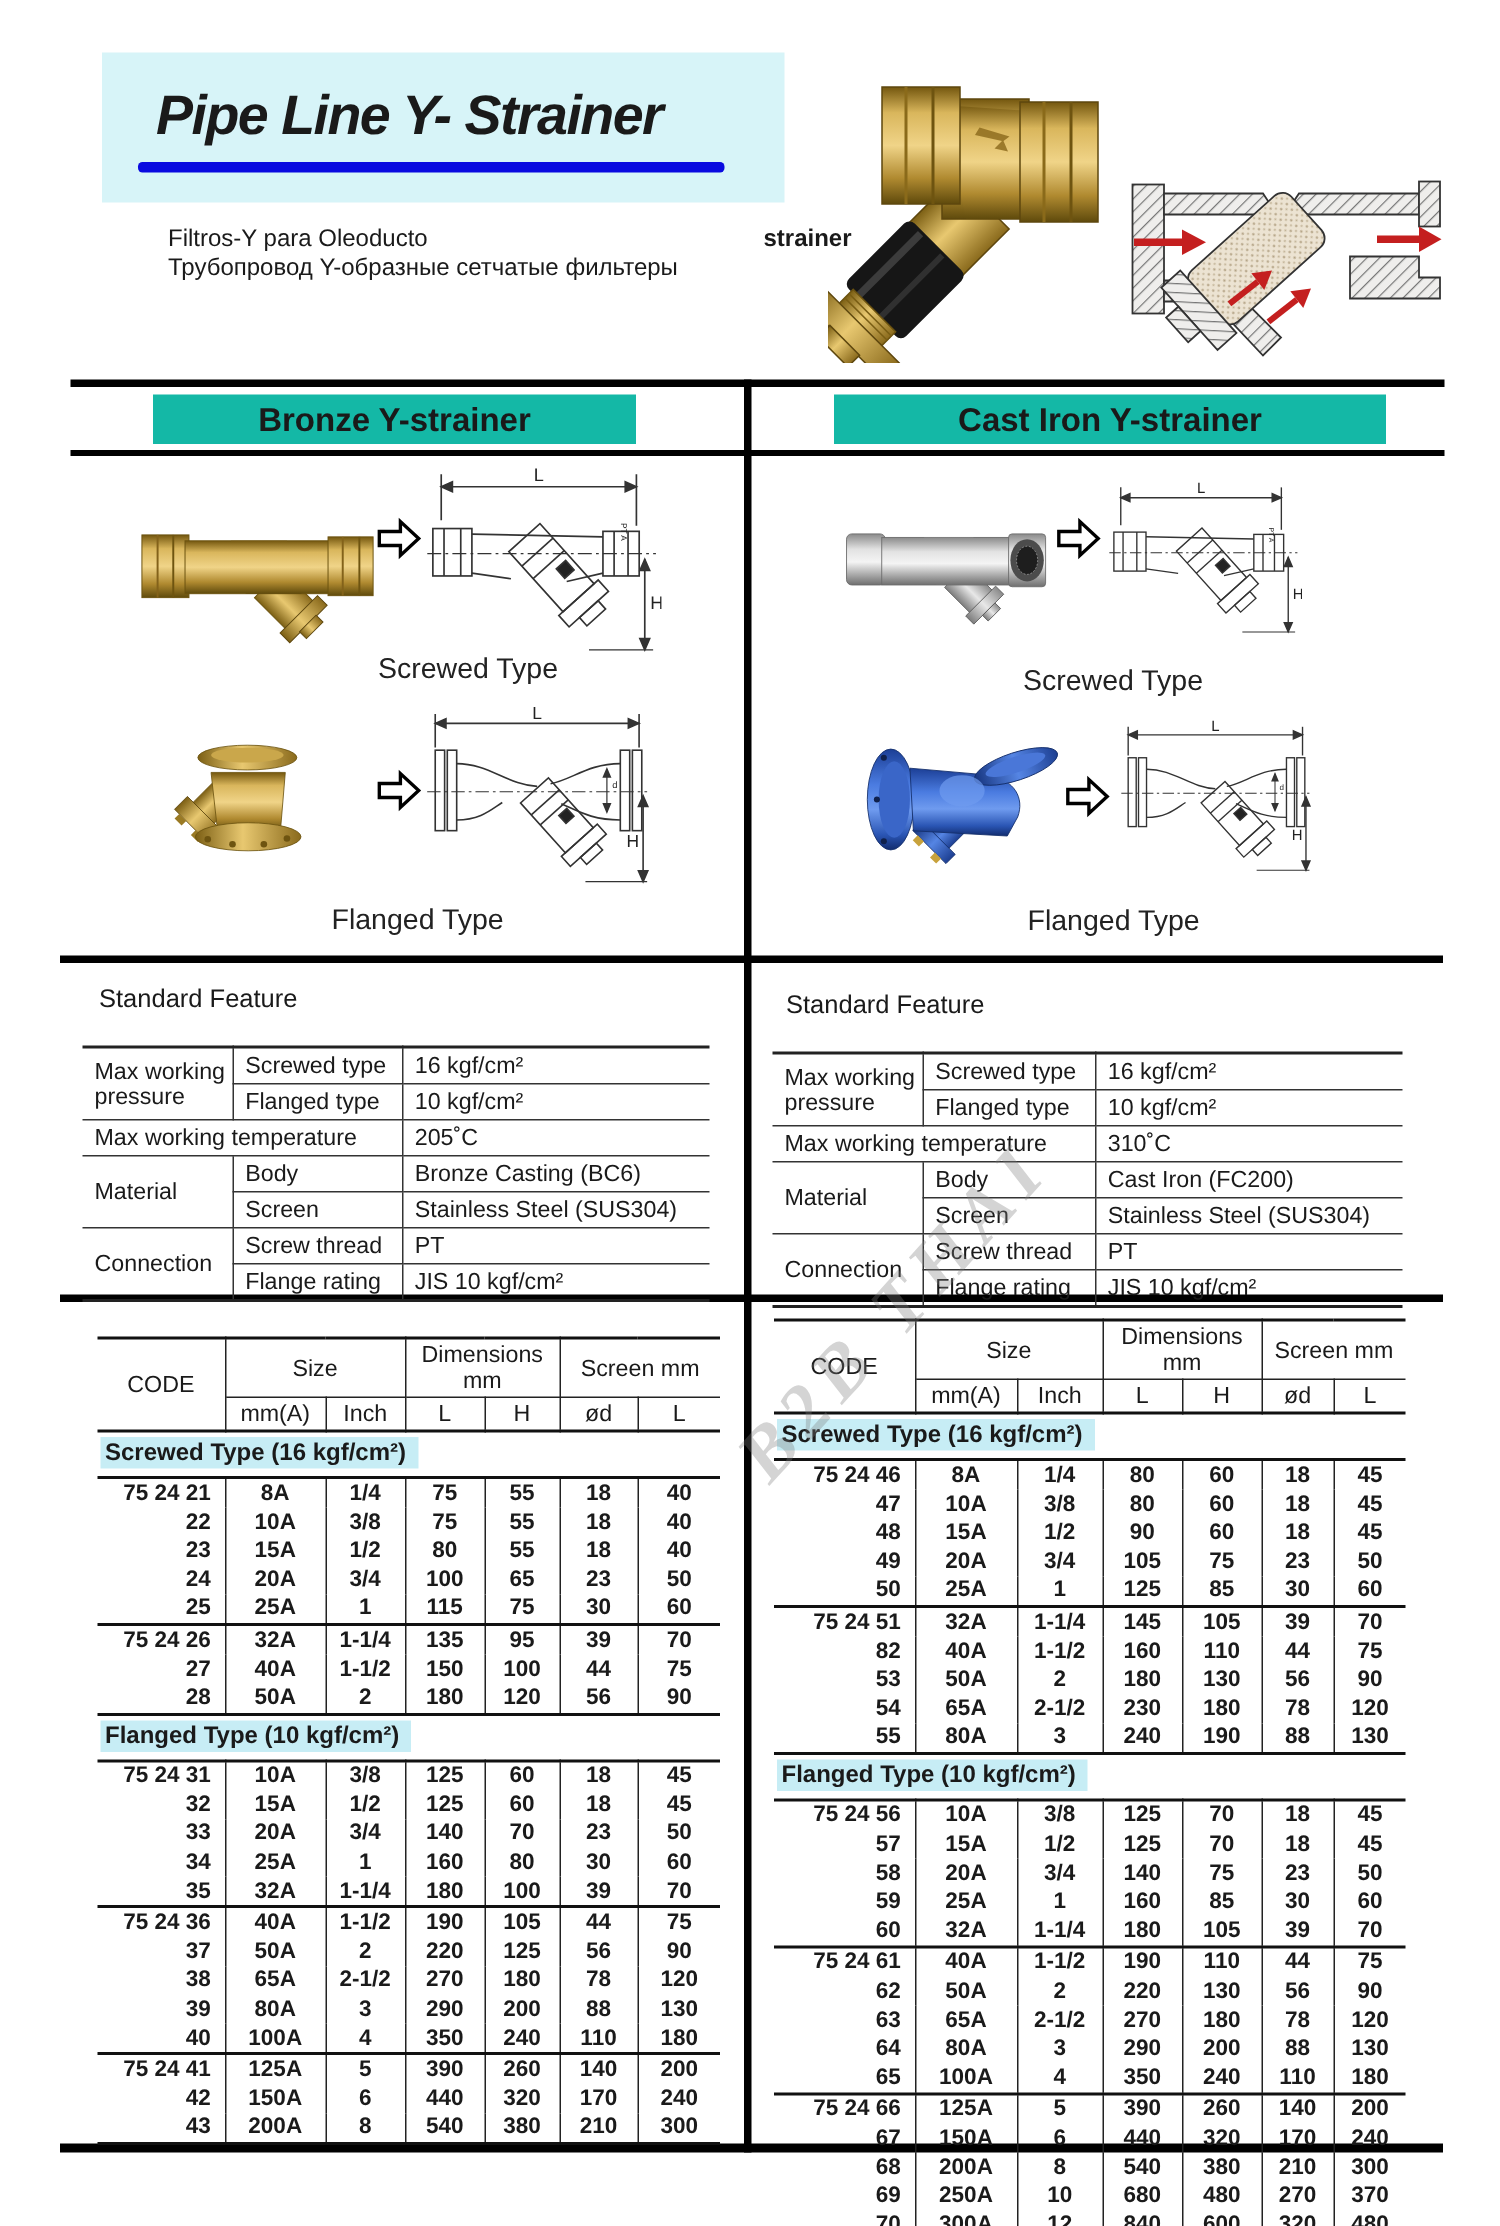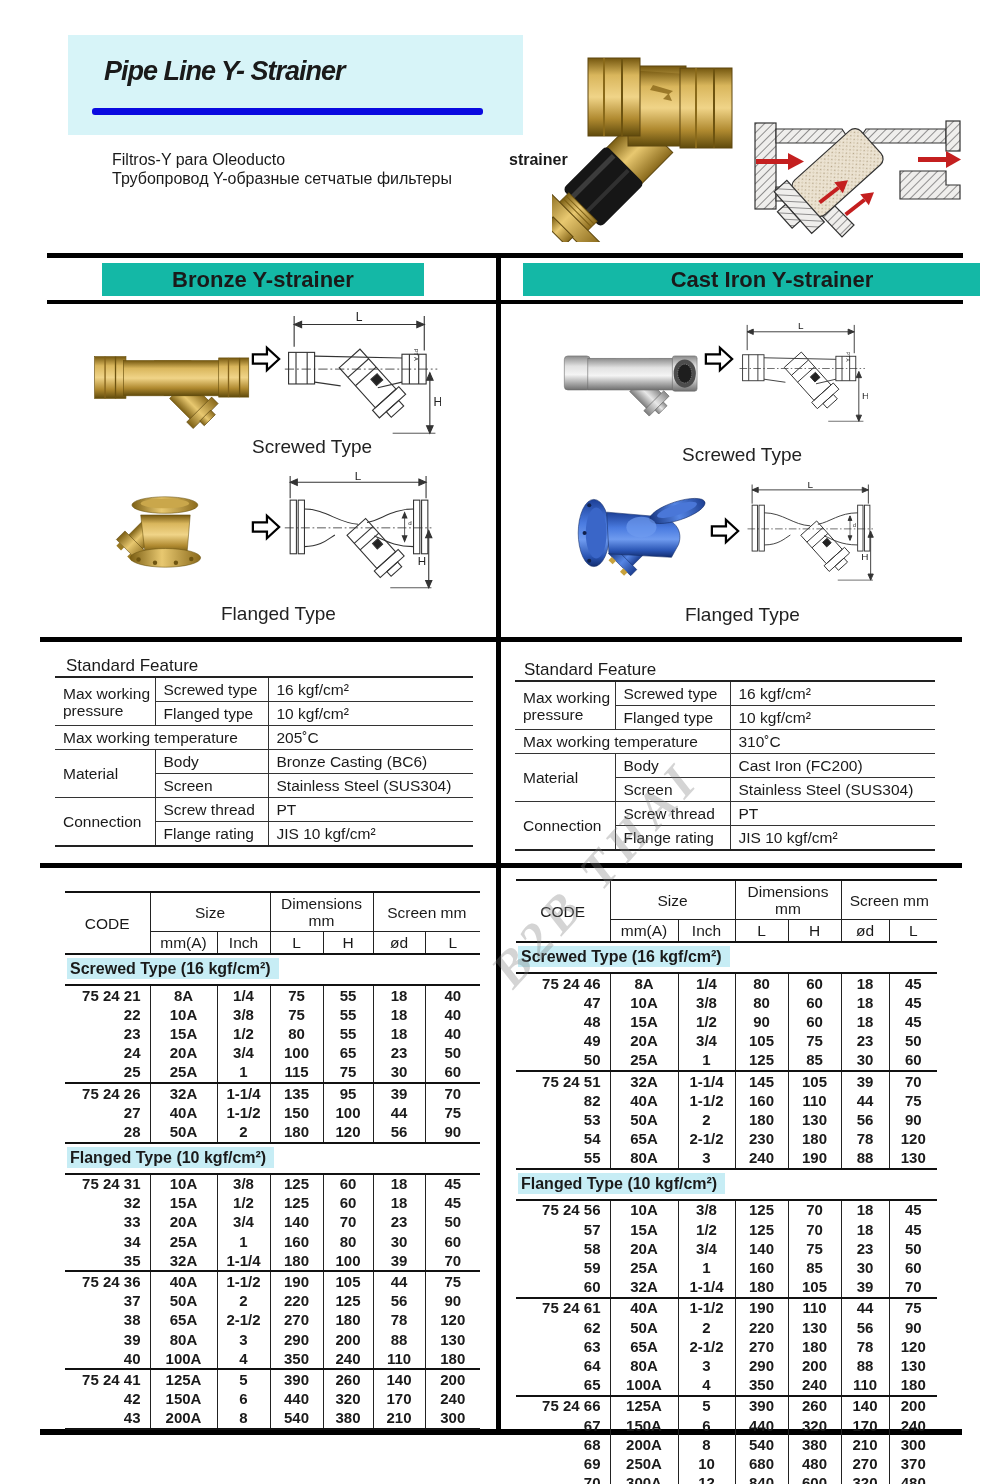--- a/index.html
+++ b/index.html
@@ -2,46 +2,46 @@
 <html><head>
 <meta charset="utf-8">
 <style>
   html,body{margin:0;padding:0;background:#fff;}
   .page{position:relative;width:1000px;height:1484px;background:#ffffff;overflow:hidden;
         font-family:"Liberation Sans", sans-serif;color:#1a1a1a;}
   .abs{position:absolute;}
 
   
   .title-box{left:68px;top:35px;width:455px;height:100px;background:#d7f4f8;}
-  .title{left:104px;top:56px;font-size:27px;font-weight:bold;font-style:italic;
+  .title{left:104px;top:56px;font-size:37px;font-weight:bold;font-style:italic;
          letter-spacing:-1px;white-space:nowrap;}
   .title-underline{left:92px;top:108px;width:391px;height:7px;background:#0a0ae0;border-radius:3px;}
   .subtitles{left:112px;top:150px;font-size:16px;line-height:19px;}
   .strainer-label{left:509px;top:151px;font-size:16px;font-weight:bold;}
 
   
   .rule{background:#000;}
   .r1{left:47px;top:253px;width:916px;height:5px;}
   .r2{left:47px;top:300px;width:916px;height:4px;}
   .r3{left:40px;top:637px;width:922px;height:5px;}
   .r4{left:40px;top:863px;width:922px;height:5px;}
   .r5{left:40px;top:1429px;width:922px;height:6px;}
   .vdiv{left:496px;top:253px;width:5px;height:1182px;background:#000;}
 
   .sec-band{top:263px;height:33px;background:#14b8a6;display:flex;align-items:center;
             justify-content:center;font-size:22px;font-weight:bold;}
   .sec-left{left:102px;width:322px;}
-  .sec-right{left:523px;width:416px;padding-left:41px;}
+  .sec-right{left:556px;width:368px;}
 
   .cap{font-size:19px;color:#222;white-space:nowrap;}
 
   
   .feat-heading{font-size:17px;}
   table.feat{border-collapse:collapse;table-layout:fixed;
-             border-top:2px solid #222;border-bottom:2px solid #222;font-size:15.5px;}
+             border-top:2px solid #222;border-bottom:2px solid #222;font-size:15.5px;margin-top:21px;}
   table.feat td{border:1.2px solid #333;padding:0 0 0 8px;height:23px;line-height:17px;}
   table.feat td:first-child{border-left:none;}
   table.feat td:last-child{border-right:none;}
   .fv{font-weight:normal;}
 
   
   table.data{border-collapse:collapse;table-layout:fixed;font-size:15px;
              border-top:2px solid #111;border-bottom:2px solid #111;}
   table.data th{font-weight:normal;font-size:15.5px;padding:2px 0;line-height:17px;}
   table.data thead{border-bottom:2px solid #111;}

